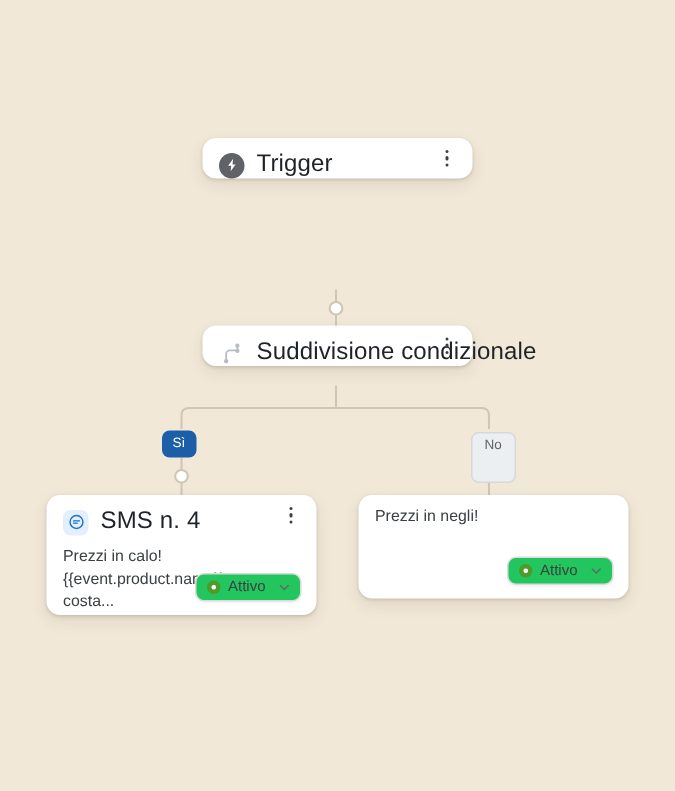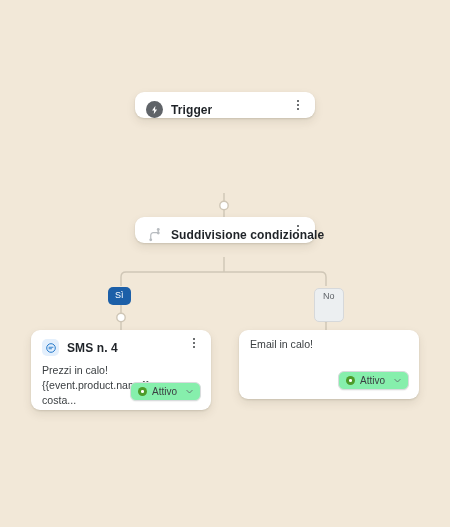--- a/index.html
+++ b/index.html
@@ -47,22 +47,22 @@
     box-shadow: 0 1px 2px rgba(60,48,30,0.14), 0 4px 10px rgba(60,48,30,0.10);
     box-sizing: border-box;
   }
   .card-head {
     display: flex;
     align-items: center;
     padding: 9px 9px 0 11px;
     position: relative;
   }
   .card-title {
-    font-size: 12px;
-    font-weight: bold;
+    font-size: 16px;
+    font-weight: normal;
     color: #1f2328;
     letter-spacing: 0.1px;
     margin-left: 8px;
     white-space: nowrap;
   }
   .kebab {
     position: absolute;
     right: 10px;
     top: 50%;
     transform: translateY(-50%);
@@ -128,21 +128,21 @@
     color: #5f6368;
     border: 1px solid #d6d8da;
     padding: 3px 8px 20px;
   }
   
   .status-pill {
     position: absolute;
     display: flex;
     align-items: center;
     gap: 5px;
-    background: #86efac;
+    background: #22c55e;
     border: 1px solid #d9dbdd;
     border-radius: 6px;
     padding: 3px 6px 3px 7px;
     box-shadow: 0 1px 1px rgba(0,0,0,0.05);
     cursor: pointer;
   }
   .status-dot {
     width: 9px;
     height: 9px;
     border-radius: 50%;
@@ -253,21 +253,21 @@
     <div class="status-pill" style="right:10px; bottom:9px;">
       <span class="status-dot"></span>
       <span class="status-label">Attivo</span>
       <svg class="chev" viewBox="0 0 24 24">
         <path d="M5 9 L12 16 L19 9" fill="none" stroke="#5f6368" stroke-width="2.2" stroke-linecap="round" stroke-linejoin="round"></path>
       </svg>
     </div>
   </div>
 
   <div class="card" style="left:239px; top:330px; width:180px; height:69px;">
-    <div class="card-body">Email in calo!</div>
+    <div class="card-body">Prezzi in negli!</div>
     <div class="status-pill" style="right:10px; bottom:9px;">
       <span class="status-dot"></span>
       <span class="status-label">Attivo</span>
       <svg class="chev" viewBox="0 0 24 24">
         <path d="M5 9 L12 16 L19 9" fill="none" stroke="#5f6368" stroke-width="2.2" stroke-linecap="round" stroke-linejoin="round"></path>
       </svg>
     </div>
   </div>
 
 </div>

